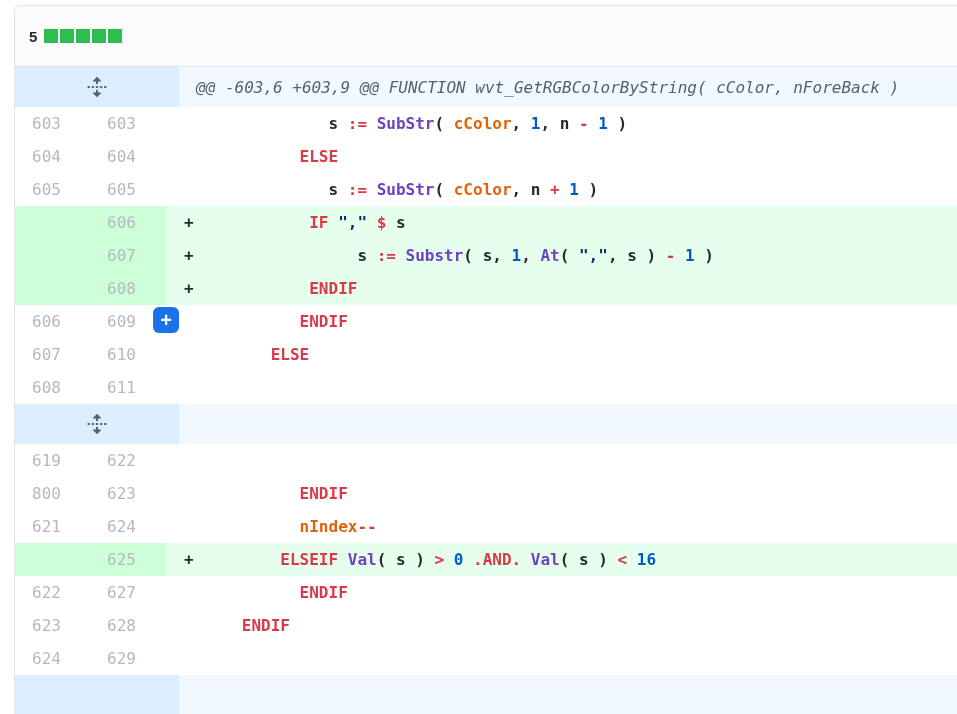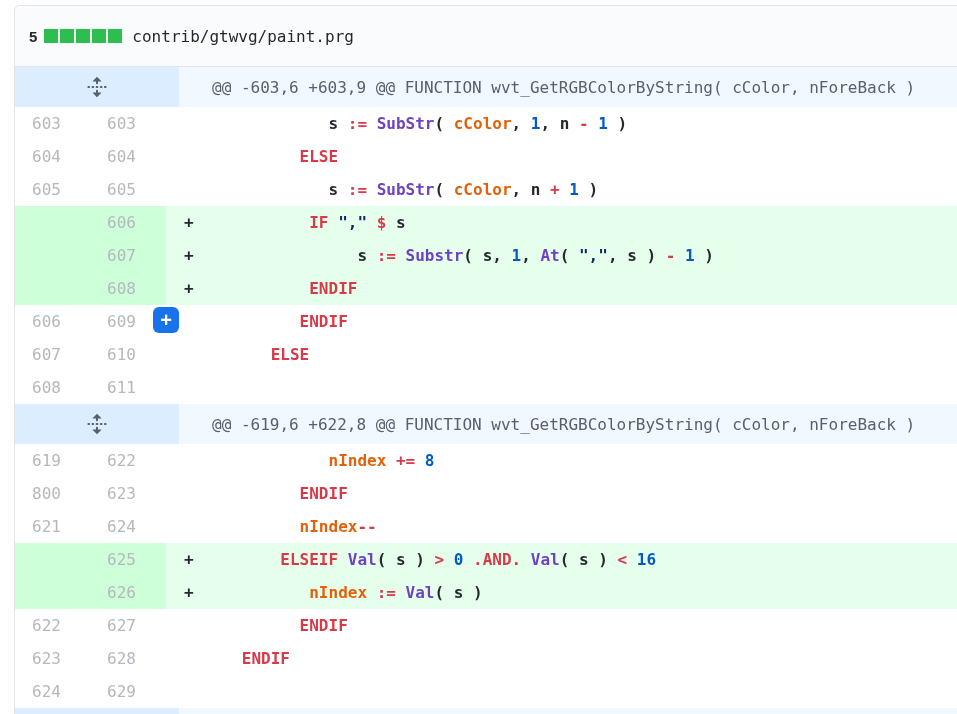--- a/index.html
+++ b/index.html
@@ -11,22 +11,22 @@
     display:flex;align-items:center;padding:0 14px;box-sizing:border-box;}
   .stat-count{font-size:15px;font-weight:bold;color:var(--code_text);margin-right:7px;}
   .squares{display:inline-flex;gap:2px;margin-right:10px;}
   .square{width:14px;height:14px;background:var(--diffstat_green);}
   .file-path{font-family:"DejaVu Sans Mono",monospace;font-size:16px;color:var(--code_text);}
   .diff{font-family:"DejaVu Sans Mono",monospace;font-size:16px;}
   .hunk-row{display:flex;height:40px;background:var(--hunk_bg);}
   .hunk-gutter{width:164px;flex:none;background:var(--hunk_gutter_bg);
     display:flex;align-items:center;justify-content:center;cursor:pointer;}
   .hunk-gutter svg{fill:var(--hunk_text);}
-  .hunk-text{color:var(--hunk_text);padding-left:33px;white-space:pre;
-    display:flex;align-items:center;}
+  .hunk-text{color:var(--hunk_text);padding-left:17px;white-space:pre;
+    display:flex;align-items:center;font-style:italic;}
   .code-row{display:flex;height:33px;line-height:33px;position:relative;}
   .num{flex:none;text-align:center;color:var(--line_number);box-sizing:border-box;cursor:pointer;}
   .num.old{width:75px;padding-right:12px;}
   .num.new{width:76px;padding-right:13px;}
   .code{flex:1;white-space:pre;padding-left:18px;color:var(--code_text);font-weight:bold;}
   .row-added .code{background:var(--added_bg);}
   .row-added .num{background:var(--added_gutter_bg);}
   .k{color:var(--keyword);}
   .f{color:var(--function);}
   .v{color:var(--variable);}
@@ -43,21 +43,20 @@
 <div class="card">
   <div class="file-header">
     <span class="stat-count">5</span>
     <span class="squares" id="squares">
         <span class="square"></span>
         <span class="square"></span>
         <span class="square"></span>
         <span class="square"></span>
         <span class="square"></span>
       </span>
-    <span class="file-path">contrib/gtwvg/paint.prg</span>
   </div>
   <div class="diff" id="diff">
       <div class="hunk-row">
     <div class="hunk-gutter">
       <svg width="22" height="22" viewBox="0 0 16 16" aria-hidden="true">
         <path d="m8.177.677 2.896 2.896a.25.25 0 0 1-.177.427H8.75v1.25a.75.75 0 0 1-1.5 0V4H5.104a.25.25 0 0 1-.177-.427L7.823.677a.25.25 0 0 1 .354 0ZM7.25 10.75a.75.75 0 0 1 1.5 0V12h2.146a.25.25 0 0 1 .177.427l-2.896 2.896a.25.25 0 0 1-.354 0l-2.896-2.896A.25.25 0 0 1 5.104 12H7.25v-1.25Zm-5-2a.75.75 0 0 0 0-1.5h-.5a.75.75 0 0 0 0 1.5h.5ZM6 8a.75.75 0 0 1-.75.75h-.5a.75.75 0 0 1 0-1.5h.5A.75.75 0 0 1 6 8Zm2.25.75a.75.75 0 0 0 0-1.5h-.5a.75.75 0 0 0 0 1.5h.5ZM12 8a.75.75 0 0 1-.75.75h-.5a.75.75 0 0 1 0-1.5h.5A.75.75 0 0 1 12 8Zm2.25.75a.75.75 0 0 0 0-1.5h-.5a.75.75 0 0 0 0 1.5h.5Z"></path>
       </svg>
     </div>
     <div class="hunk-text">@@ -603,6 +603,9 @@ FUNCTION wvt_GetRGBColorByString( cColor, nForeBack )</div>
   </div>
@@ -105,46 +104,39 @@
       <div class="code-row">
     <div class="num old">608</div>
     <div class="num new">611</div>
   </div>
       <div class="hunk-row">
     <div class="hunk-gutter">
       <svg width="22" height="22" viewBox="0 0 16 16" aria-hidden="true">
         <path d="m8.177.677 2.896 2.896a.25.25 0 0 1-.177.427H8.75v1.25a.75.75 0 0 1-1.5 0V4H5.104a.25.25 0 0 1-.177-.427L7.823.677a.25.25 0 0 1 .354 0ZM7.25 10.75a.75.75 0 0 1 1.5 0V12h2.146a.25.25 0 0 1 .177.427l-2.896 2.896a.25.25 0 0 1-.354 0l-2.896-2.896A.25.25 0 0 1 5.104 12H7.25v-1.25Zm-5-2a.75.75 0 0 0 0-1.5h-.5a.75.75 0 0 0 0 1.5h.5ZM6 8a.75.75 0 0 1-.75.75h-.5a.75.75 0 0 1 0-1.5h.5A.75.75 0 0 1 6 8Zm2.25.75a.75.75 0 0 0 0-1.5h-.5a.75.75 0 0 0 0 1.5h.5ZM12 8a.75.75 0 0 1-.75.75h-.5a.75.75 0 0 1 0-1.5h.5A.75.75 0 0 1 12 8Zm2.25.75a.75.75 0 0 0 0-1.5h-.5a.75.75 0 0 0 0 1.5h.5Z"></path>
       </svg>
     </div>
-    <div class="hunk-text">@@ -619,6 +622,8 @@ FUNCTION wvt_GetRGBColorByString( cColor, nForeBack )</div>
   </div>
       <div class="code-row">
     <div class="num old">619</div>
     <div class="num new">622</div>
-    <div class="code"><span>               </span><span class="v">nIndex</span><span> </span><span class="k">+=</span><span> </span><span class="n">8</span></div>
   </div>
       <div class="code-row">
     <div class="num old">800</div>
     <div class="num new">623</div>
     <div class="code"><span>            </span><span class="k">ENDIF</span></div>
   </div>
       <div class="code-row">
     <div class="num old">621</div>
     <div class="num new">624</div>
     <div class="code"><span>            </span><span class="v">nIndex</span><span class="k">--</span></div>
   </div>
       <div class="code-row row-added">
     <div class="num old"></div>
     <div class="num new">625</div>
     <div class="code"><span>+         </span><span class="k">ELSEIF</span><span> </span><span class="f">Val</span><span>( s ) </span><span class="k">&gt;</span><span> </span><span class="n">0</span><span> </span><span class="k">.AND.</span><span> </span><span class="f">Val</span><span>( s ) </span><span class="k">&lt;</span><span> </span><span class="n">16</span></div>
-  </div>
-      <div class="code-row row-added">
-    <div class="num old"></div>
-    <div class="num new">626</div>
-    <div class="code"><span>+            </span><span class="v">nIndex</span><span> </span><span class="k">:=</span><span> </span><span class="f">Val</span><span>( s )</span></div>
   </div>
       <div class="code-row">
     <div class="num old">622</div>
     <div class="num new">627</div>
     <div class="code"><span>            </span><span class="k">ENDIF</span></div>
   </div>
       <div class="code-row">
     <div class="num old">623</div>
     <div class="num new">628</div>
     <div class="code"><span>      </span><span class="k">ENDIF</span></div>

